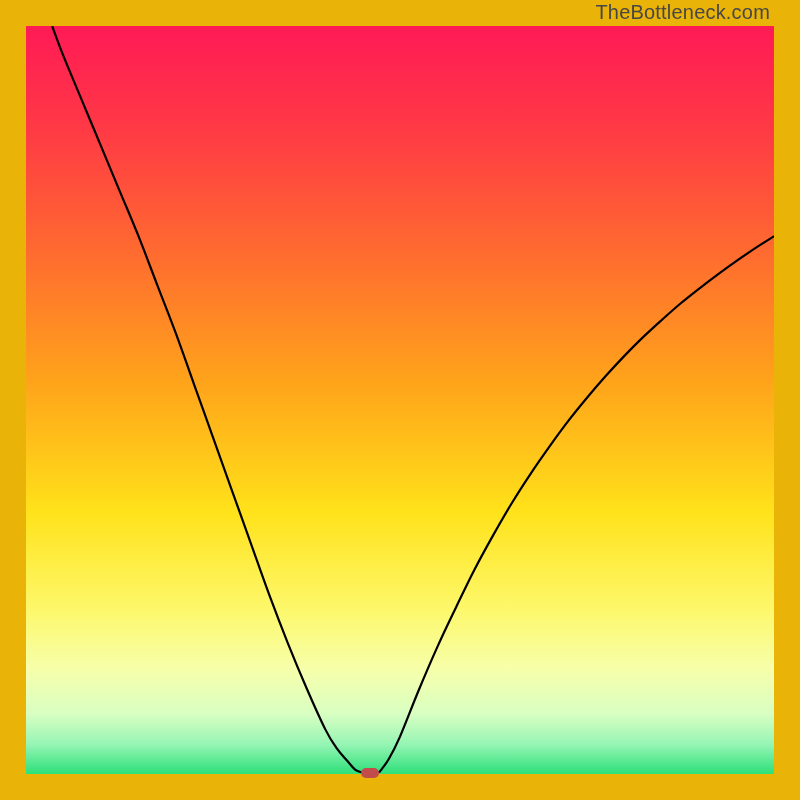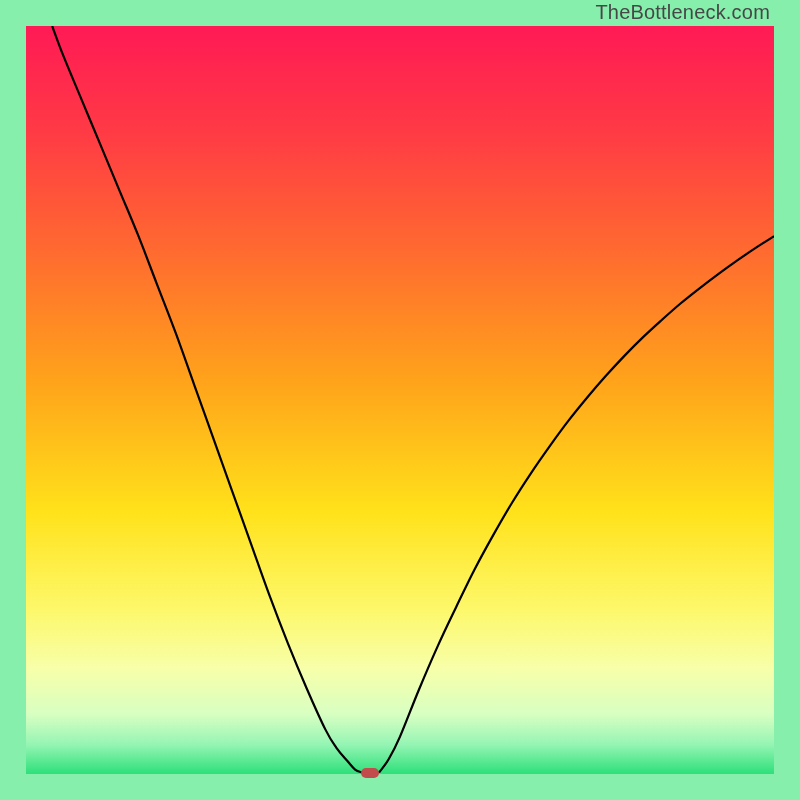--- a/index.html
+++ b/index.html
@@ -1,16 +1,16 @@
 <!DOCTYPE html>
 <html><head>
 <meta charset="utf-8">
 <style>
   html,body{margin:0;padding:0;width:800px;height:800px;overflow:hidden;background:#000;}
-  .outer{width:800px;height:800px;background:#86efac;position:relative;}
+  .outer{width:800px;height:800px;background:#eab308;position:relative;}
   .plot{
     position:absolute;
     left:26px;
     top:26px;
     width:748px;
     height:748px;
     background:linear-gradient(to bottom,
       #ff1a55 0%,
       #ff3a45 14%,
       #ff6a30 30%,

